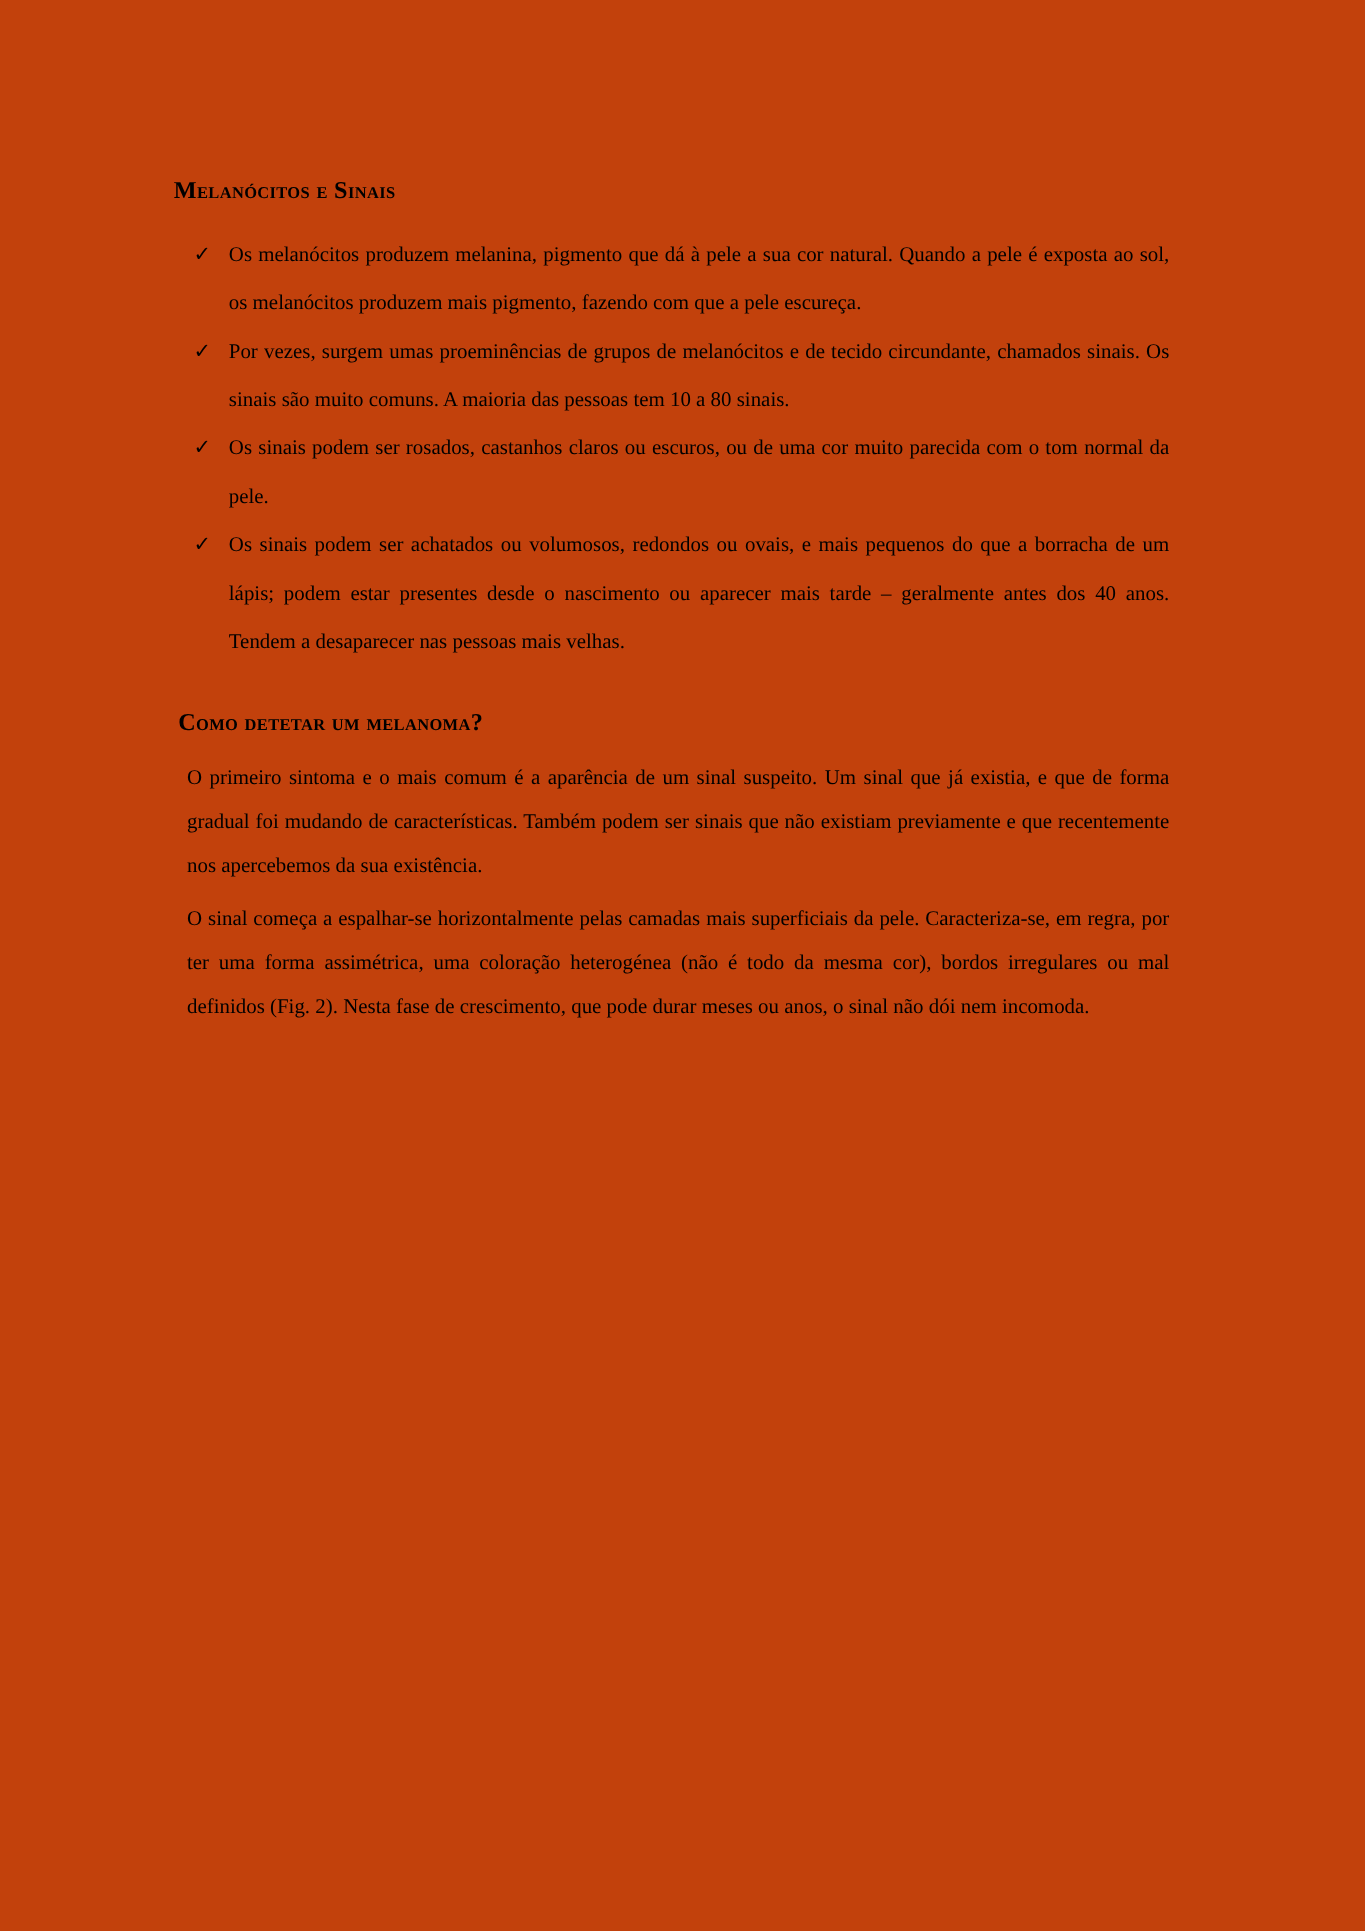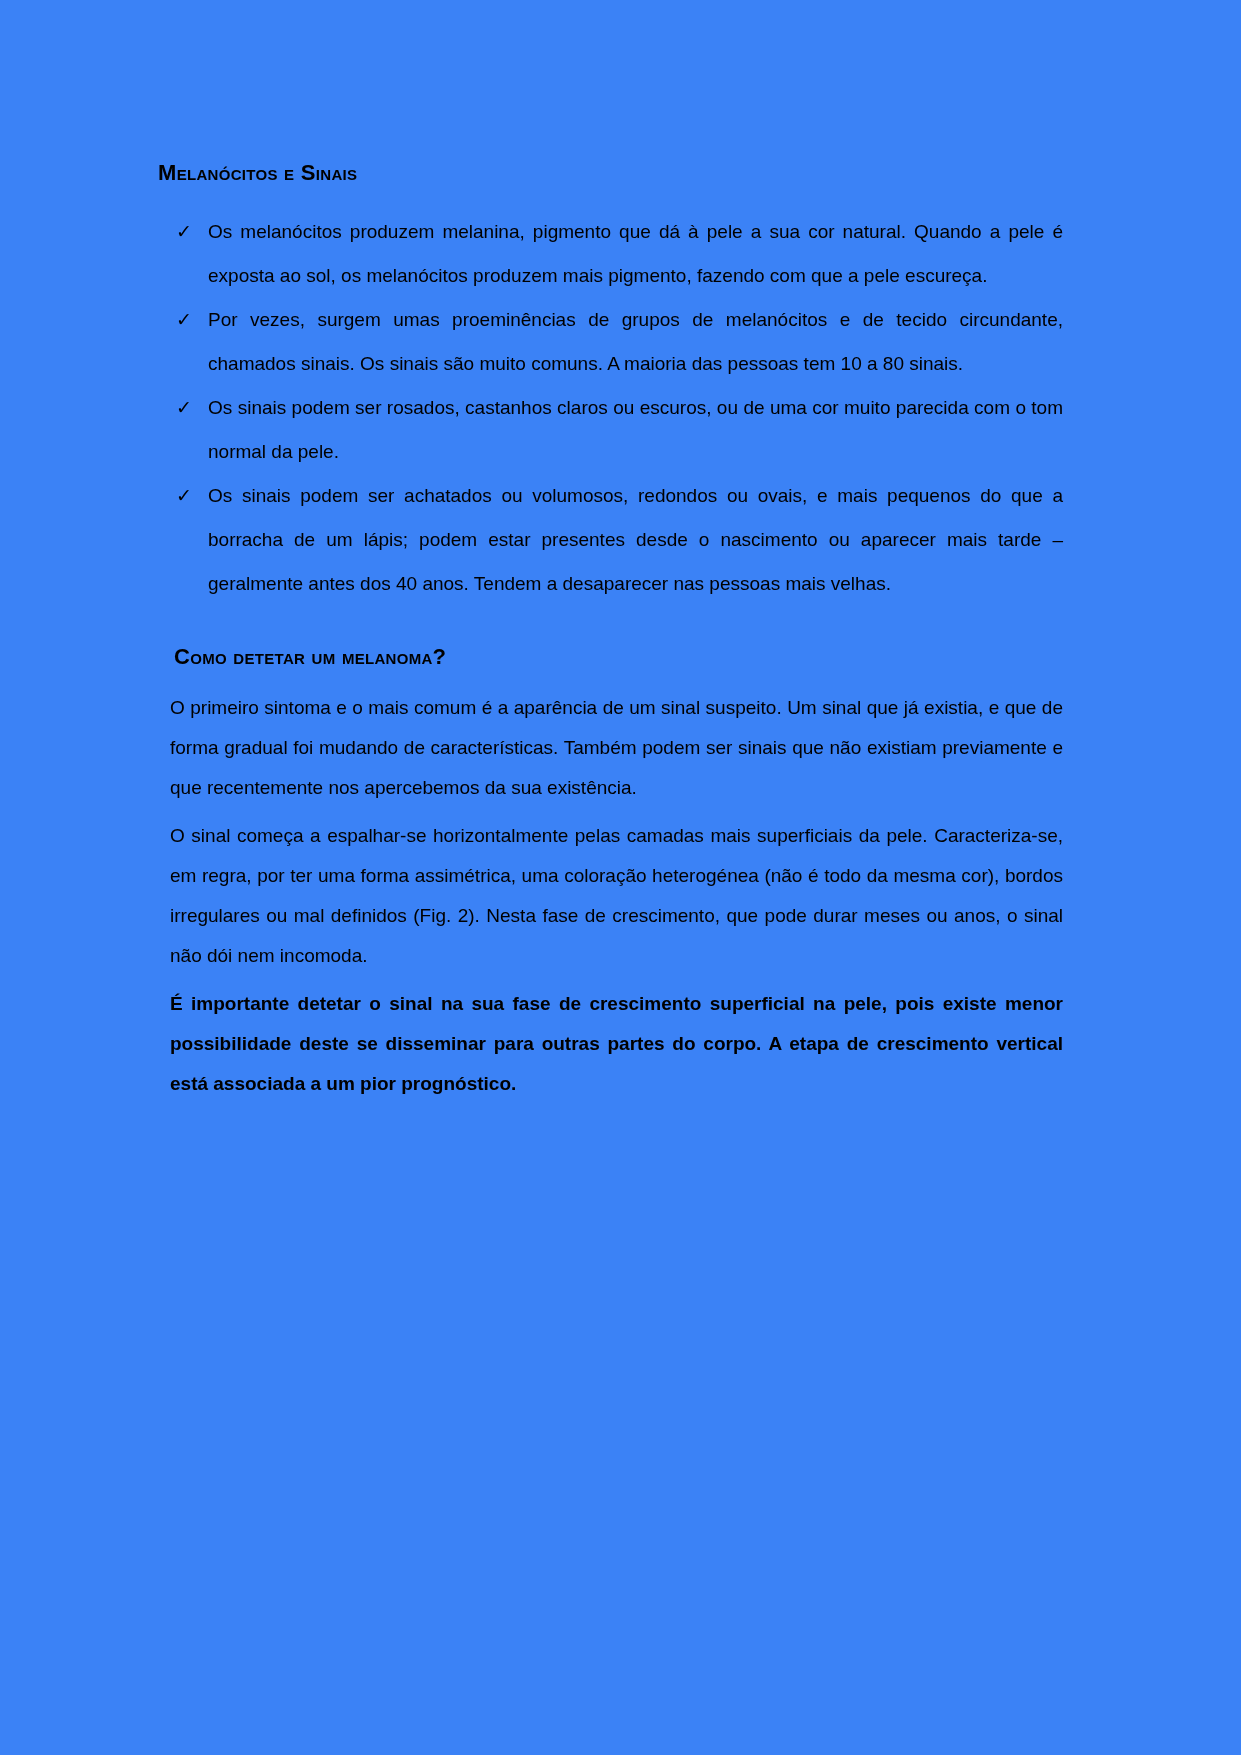--- a/index.html
+++ b/index.html
@@ -4,38 +4,38 @@
 <style>
   html, body {
     margin: 0;
     padding: 0;
     background: #ffffff;
   }
   .page {
     position: relative;
     width: 1241px;
     height: 1755px;
-    background: #3b82f6;
+    background: #c2410c;
     box-sizing: border-box;
     padding: 160px 178px 0 158px;
-    font-family: Liberation Sans, sans-serif;
+    font-family: Liberation Serif, serif;
     font-size: 19px;
     color: #000000;
     overflow: hidden;
   }
   h2.doc-heading {
     font-size: 22px;
     line-height: 26px;
     font-weight: 700;
     font-variant: small-caps;
     letter-spacing: 0.3px;
     margin: 0 0 24px 0;
   }
   h2.doc-heading.second {
-    margin: 38px 0 18px 16px;
+    margin: 38px 0 18px 4px;
   }
   ul.checklist {
     list-style: none;
     margin: 0;
     padding: 0;
   }
   ul.checklist li {
     position: relative;
     padding-left: 50px;
     line-height: 44px;
@@ -82,15 +82,14 @@
     </li>
   </ul>
 
   <h2 class="doc-heading second">Como detetar um melanoma?</h2>
 
   <p class="doc-paragraph">O primeiro sintoma e o mais comum é a aparência de um sinal suspeito. Um sinal que já existia, e que de forma gradual foi mudando de características. Também podem ser sinais que não existiam previamente e que recentemente nos apercebemos da sua existência.</p>
 
   <p class="doc-paragraph">O sinal começa a espalhar-se horizontalmente pelas camadas mais superficiais da pele. Caracteriza-se, em regra, por ter uma forma assimétrica, uma coloração heterogénea (não é todo da mesma cor), bordos irregulares ou mal definidos (Fig. 2). Nesta fase de crescimento, que pode durar meses ou anos, o sinal não dói nem incomoda.</p>
 
 
-  <p class="doc-paragraph emphasis">É importante detetar o sinal na sua fase de crescimento superficial na pele, pois existe menor possibilidade deste se disseminar para outras partes do corpo. A etapa de crescimento vertical está associada a um pior prognóstico.</p>
 
 </div>
 
 </body></html>

